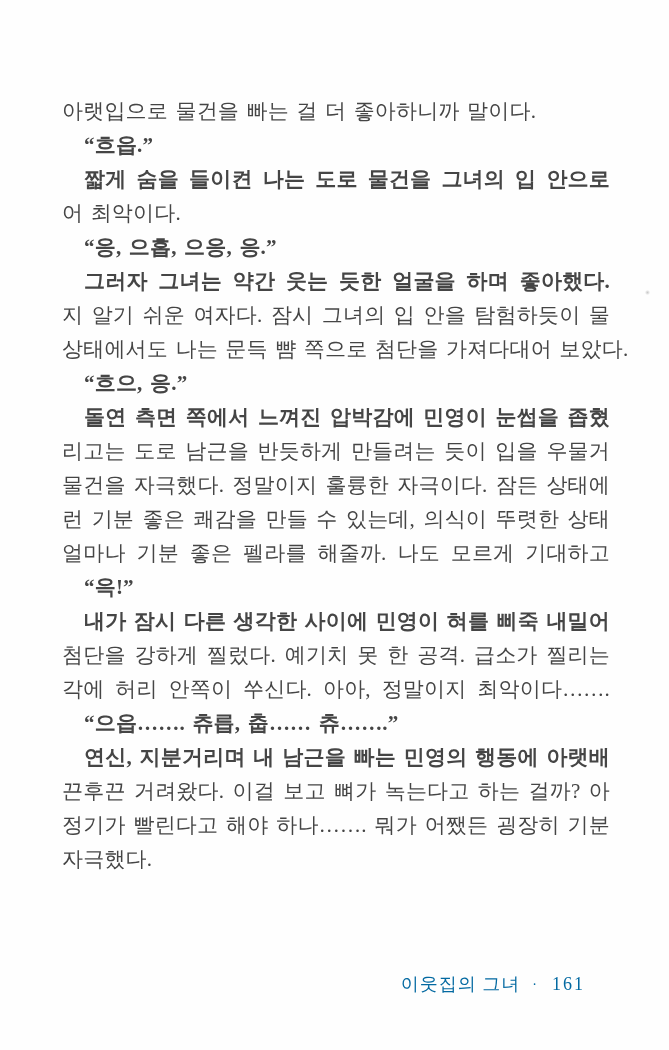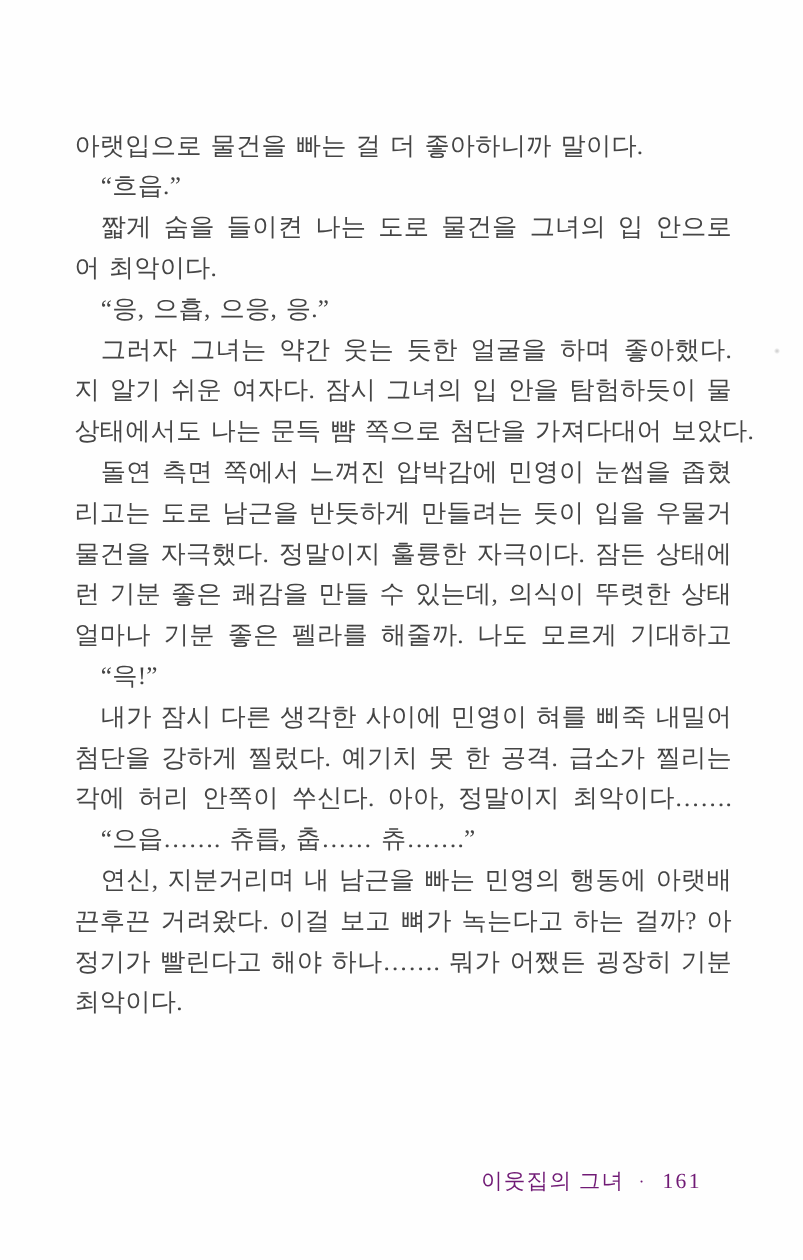--- a/index.html
+++ b/index.html
@@ -12,48 +12,49 @@
     width: 669px;
     height: 1050px;
     background: #fefefe;
     overflow: hidden;
     font-family: "Liberation Serif", "DejaVu Serif", serif;
     color: #454545;
   }
   .text-block {
     position: absolute;
     left: 62px;
-    top: 104px;
+    top: 94px;
     width: 548px;
   }
   .line {
     font-size: 21px;
     line-height: 34px;
     height: 34px;
     white-space: nowrap;
     letter-spacing: 0.2px;
     word-spacing: 2px;
     text-align: left;
   }
   .line.j {
     white-space: normal;
     text-align: justify;
     text-align-last: justify;
     overflow: hidden;
   }
   .line.indent {
     text-indent: 22px;
+    font-weight: bold;
   }
   .footer {
     position: absolute;
     top: 971px;
     right: 84px;
     font-size: 18px;
     line-height: 26px;
-    color: #701a75;
+    color: #0369a1;
     letter-spacing: 1px;
     white-space: nowrap;
   }
   .footer .sep {
     display: inline-block;
     margin: 0 14px 0 12px;
     font-size: 14px;
     vertical-align: 1px;
   }
   .footer .pagenum {
@@ -76,34 +77,35 @@
 
   <div class="text-block">
       <div class="line">아랫입으로 물건을 빠는 걸 더 좋아하니까 말이다.</div>
       <div class="line indent">“흐읍.”</div>
       <div class="line indent j">짧게 숨을 들이켠 나는 도로 물건을 그녀의 입 안으로 밀어 넣</div>
       <div class="line">어 최악이다.</div>
       <div class="line indent">“응, 으흡, 으응, 응.”</div>
       <div class="line indent j">그러자 그녀는 약간 웃는 듯한 얼굴을 하며 좋아했다. 정말이</div>
       <div class="line j">지 알기 쉬운 여자다. 잠시 그녀의 입 안을 탐험하듯이 물건을</div>
       <div class="line">상태에서도 나는 문득 뺨 쪽으로 첨단을 가져다대어 보았다.</div>
+      <div class="line indent">“흐으, 응.”</div>
       <div class="line indent j">돌연 측면 쪽에서 느껴진 압박감에 민영이 눈썹을 좁혔다. 그</div>
       <div class="line j">리고는 도로 남근을 반듯하게 만들려는 듯이 입을 우물거려 내</div>
       <div class="line j">물건을 자극했다. 정말이지 훌륭한 자극이다. 잠든 상태에서도 이</div>
       <div class="line j">런 기분 좋은 쾌감을 만들 수 있는데, 의식이 뚜렷한 상태에선</div>
       <div class="line j">얼마나 기분 좋은 펠라를 해줄까. 나도 모르게 기대하고 말았다.</div>
       <div class="line indent">“윽!”</div>
       <div class="line indent j">내가 잠시 다른 생각한 사이에 민영이 혀를 삐죽 내밀어 귀두</div>
       <div class="line j">첨단을 강하게 찔렀다. 예기치 못 한 공격. 급소가 찔리는 그 감</div>
       <div class="line j">각에 허리 안쪽이 쑤신다. 아아, 정말이지 최악이다……. 그런데</div>
       <div class="line indent">“으읍……. 츄릅, 춥…… 츄…….”</div>
       <div class="line indent j">연신, 지분거리며 내 남근을 빠는 민영의 행동에 아랫배가 후</div>
       <div class="line j">끈후끈 거려왔다. 이걸 보고 뼈가 녹는다고 하는 걸까? 아니면</div>
       <div class="line j">정기가 빨린다고 해야 하나……. 뭐가 어쨌든 굉장히 기분 좋은</div>
-      <div class="line">최악이다.</div>
+      <div class="line">자극했다.</div>
     </div>
 
   <div class="footer">
     <span>이웃집의 그녀</span><span class="sep">·</span><span class="pagenum">161</span>
   </div>
 
   <div class="speck"></div>
 
 </div>
 

